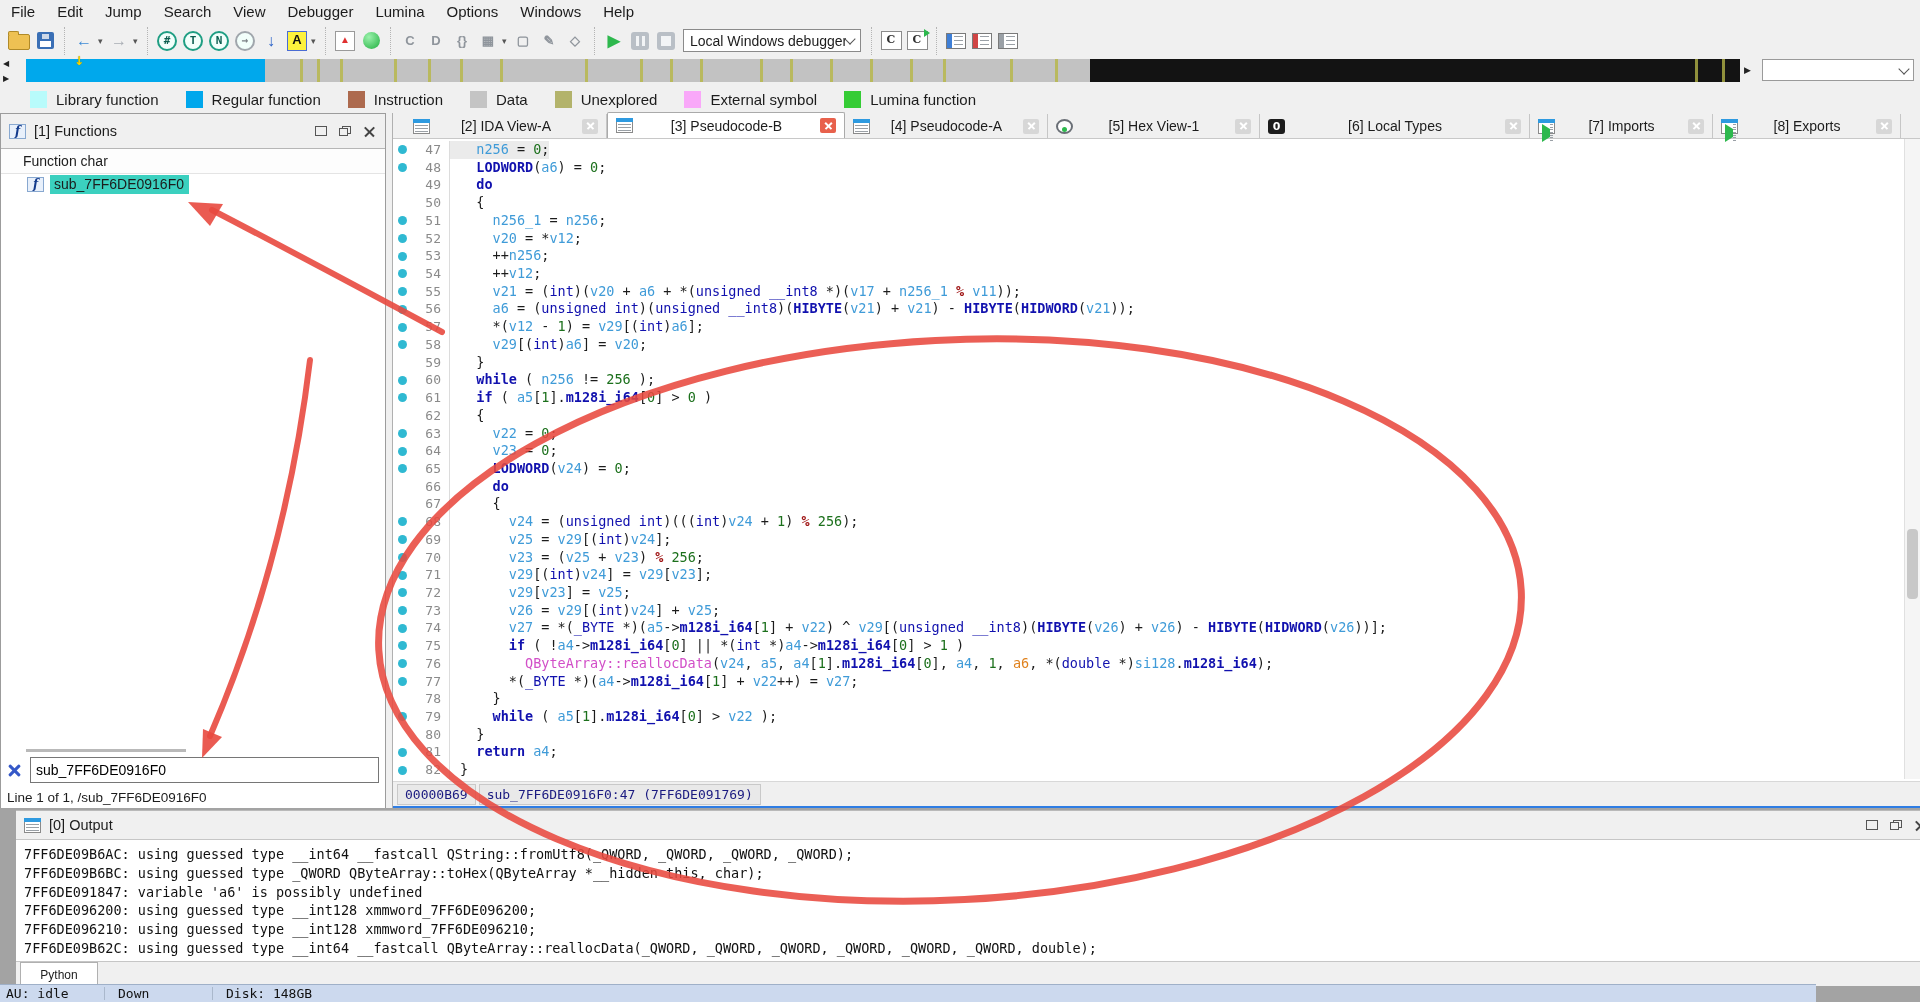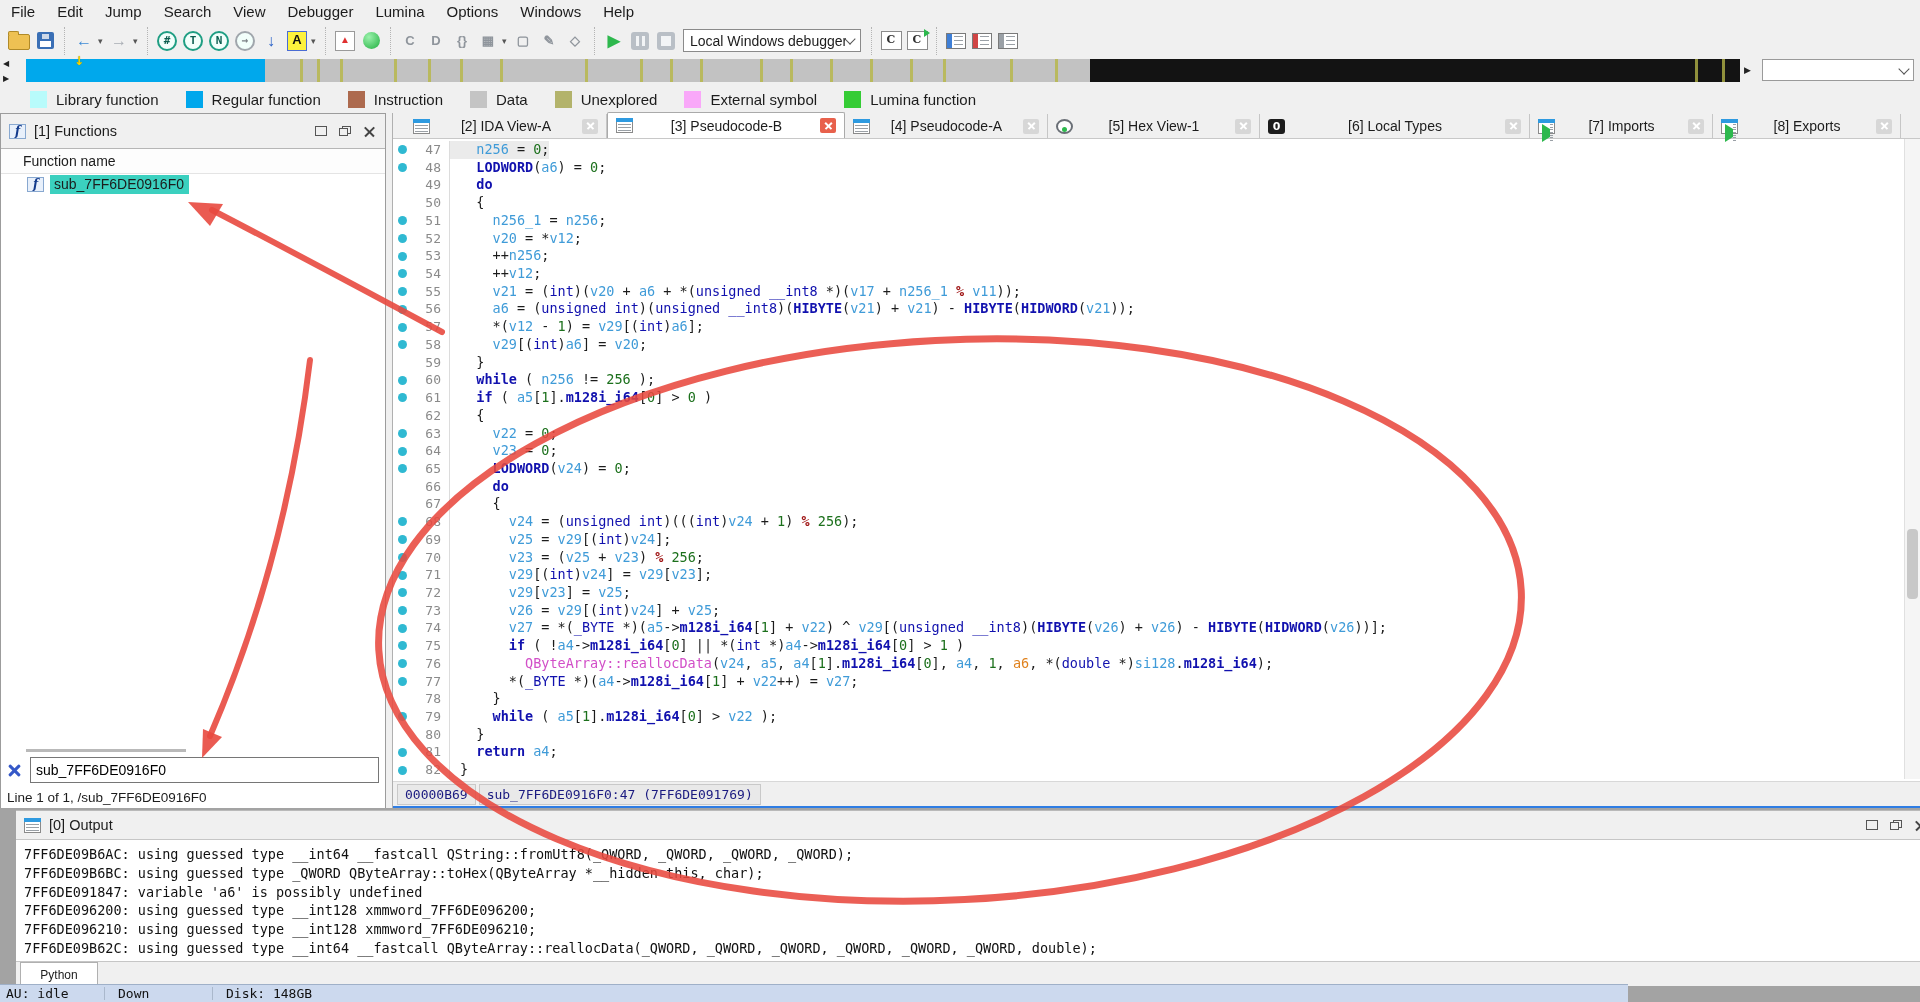--- a/index.html
+++ b/index.html
@@ -123,21 +123,21 @@
   #bluebar{position:absolute;left:0;bottom:0;width:100%;height:2px;background:#2e7de4}
   
   #outputpanel{position:absolute;left:16px;top:810px;width:1920px;height:174px;background:#fff;border-top:1px solid #b9b9b9;box-sizing:border-box}
   #outhdr{height:28px;background:#f0f0f0;border-bottom:1px solid #c6c6c6;display:flex;align-items:center;padding:0 4px 0 8px}
   #outhdr .t{font-size:14.5px;margin-left:8px;flex:1}
   #outbody{height:121px;overflow:hidden;padding:5px 0 0 8px;box-sizing:border-box}
   .outline{font:13.5px/18.8px "DejaVu Sans Mono",monospace;color:#111;white-space:pre}
   #outfoot{height:24px;background:#f0f0f0;border-top:1px solid #c6c6c6;display:flex;align-items:stretch;padding-left:4px}
   .pytab{width:76px;background:#fff;border:1px solid #b0b0b0;border-bottom:none;display:flex;align-items:center;justify-content:center;font-size:12px}
   
-  #statusbar{position:absolute;left:0;top:984px;width:1628px;height:18px;background:#ccd9ee;border-top:1px solid #9fb0c8;box-sizing:border-box}
+  #statusbar{position:absolute;left:0;top:984px;width:1816px;height:18px;background:#ccd9ee;border-top:1px solid #9fb0c8;box-sizing:border-box}
   #statusbar span{position:absolute;top:1px;font:13px/16px "DejaVu Sans Mono",monospace;color:#111}
   #statusbar .sep{position:absolute;top:2px;width:1px;height:13px;background:#aab8cc}
   
   #anno{position:absolute;left:0;top:0;width:1920px;height:1002px;pointer-events:none;z-index:60}
 </style>
 </head>
 <body>
 
 <div id="app">
 
@@ -347,21 +347,21 @@
       <span class="wbtn">
           <span class="ic-max"></span>
         </span>
       <span class="wbtn">
           <span class="ic-float"></span>
         </span>
       <span class="wbtn">
           <span class="ic-x"></span>
         </span>
     </div>
-    <div class="fhdr">Function name</div>
+    <div class="fhdr">Function char</div>
     <div class="flist">
         <div class="frow sel">
           <span class="fico">f</span>
           <span class="fname">sub_7FF6DE0916F0</span>
         </div>
       </div>
     <div class="scrollhint"></div>
     <div class="ffilter">
       <span class="xclear"></span>
       <input value="sub_7FF6DE0916F0" style="">

